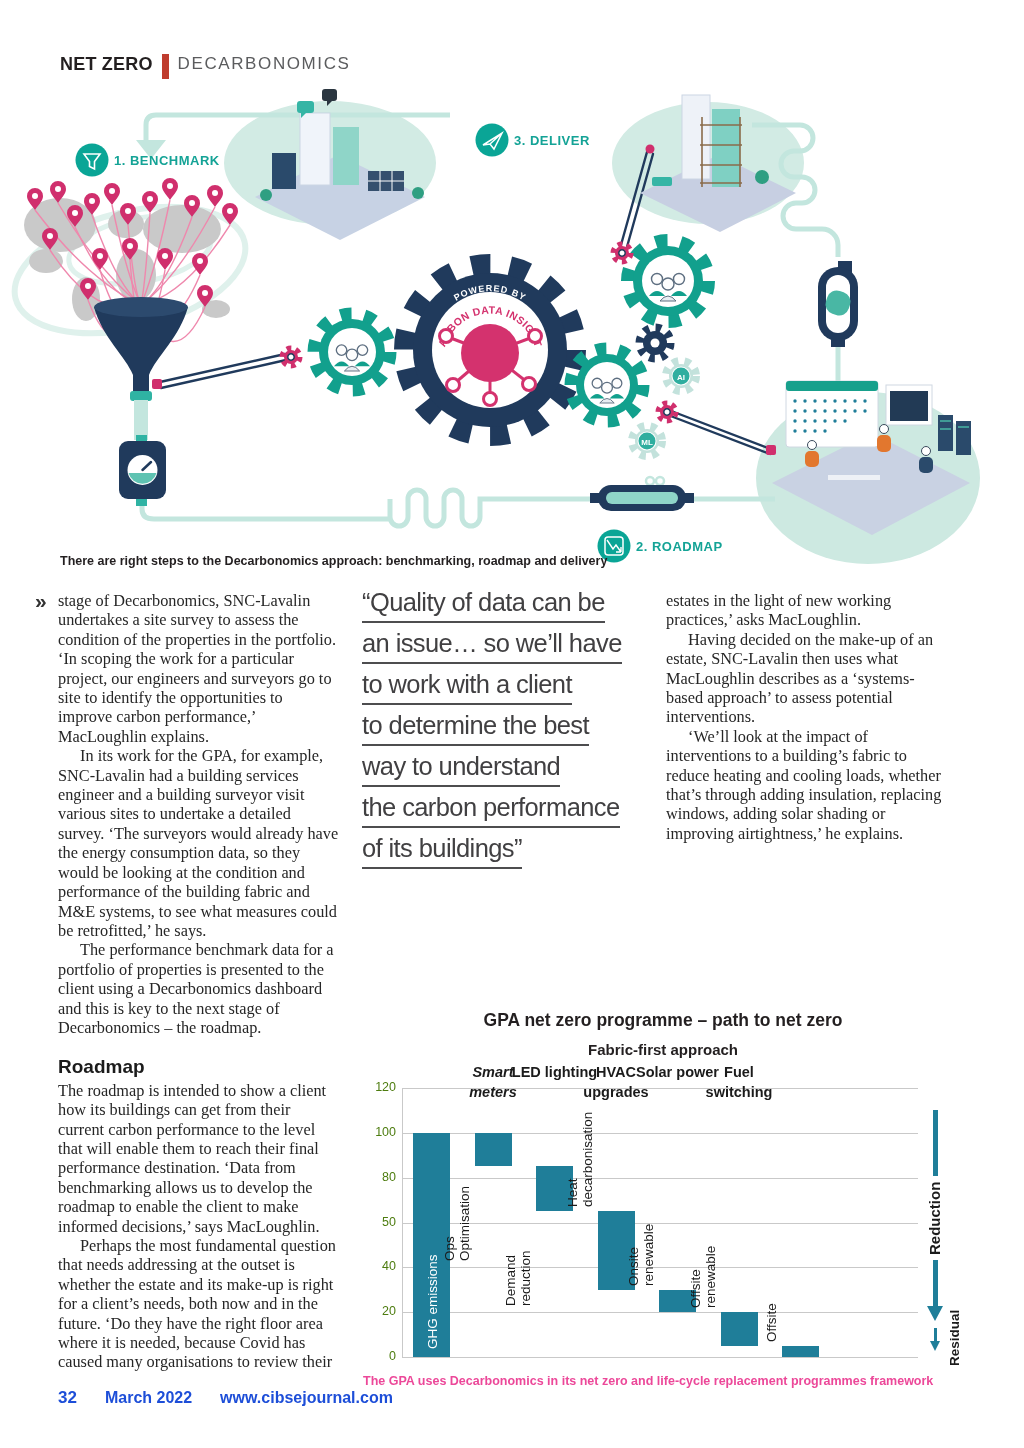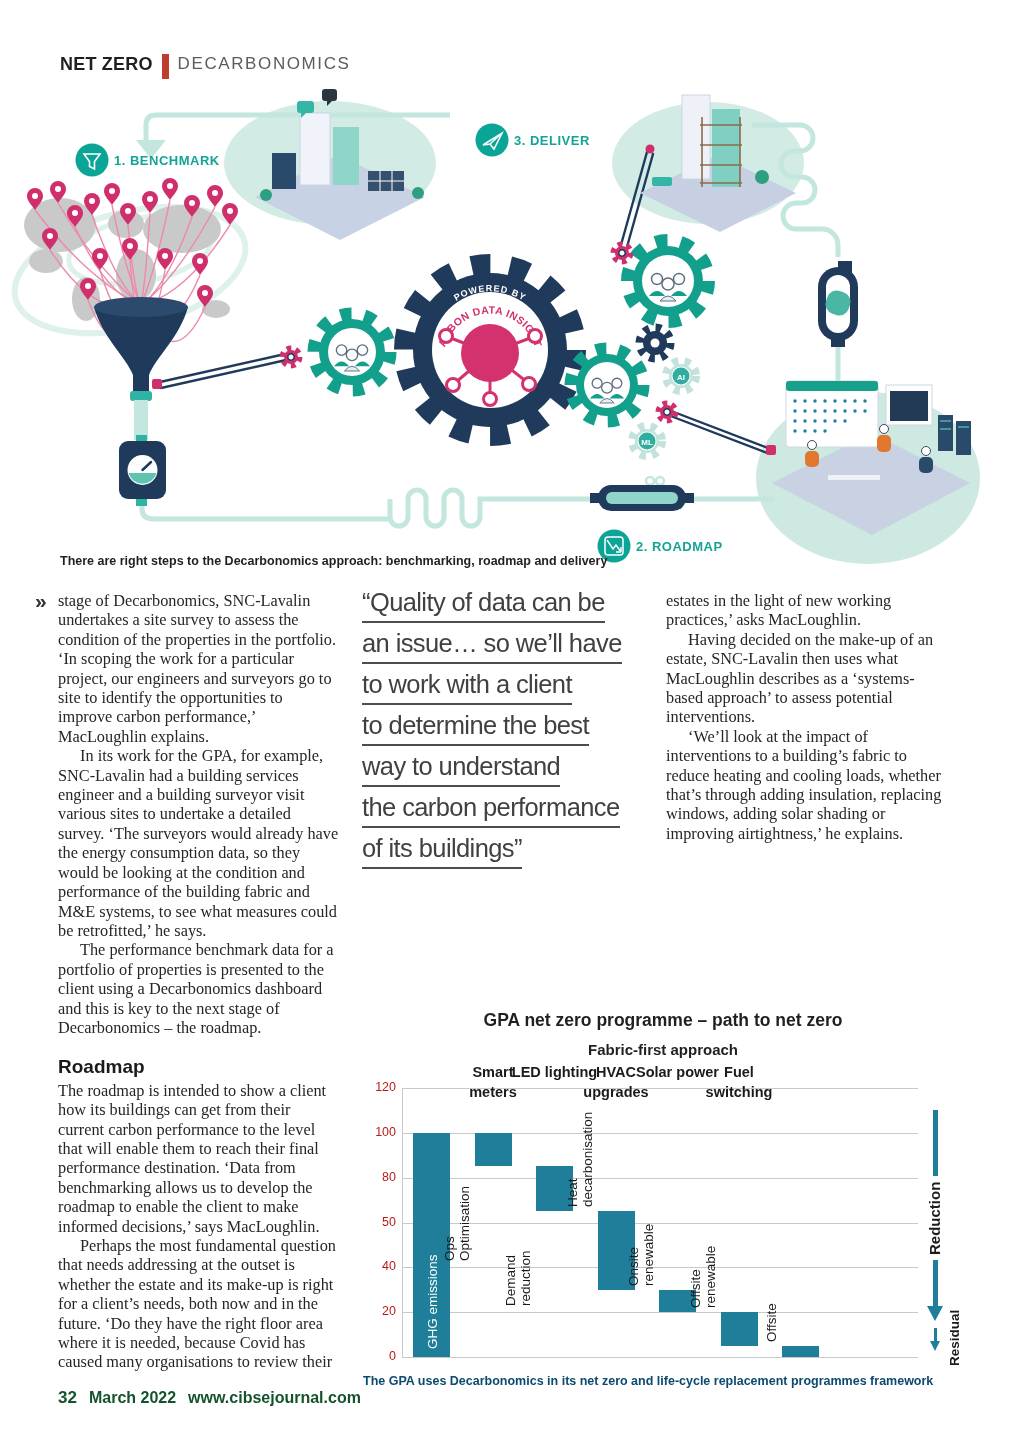--- a/index.html
+++ b/index.html
@@ -25,31 +25,31 @@
   #quote{position:absolute;left:362px;top:588px;width:292px;color:#414042;}
   .qline{display:table;font-size:25.5px;line-height:28px;letter-spacing:-.6px;
          border-bottom:2px solid #4d4d4f;padding-bottom:5px;margin-bottom:6px;white-space:nowrap;}
   
   #chart{position:absolute;left:363px;top:973px;width:620px;height:412px;margin-top:37px;}
   .ch-title{position:absolute;left:0;top:0;width:600px;text-align:center;font-size:17.5px;font-weight:bold;color:#231f20;}
   .ch-sub{position:absolute;left:0;top:31px;width:600px;text-align:center;font-size:15px;font-weight:bold;color:#231f20;}
   #plot{position:absolute;left:39px;top:78px;width:516px;height:269px;}
   .grid{position:absolute;left:0;width:516px;height:1px;background:#c9c9c9;}
   .vax{position:absolute;left:0;top:0;width:1px;height:269px;background:#c9c9c9;}
-  .ytick{position:absolute;left:-38px;width:32px;text-align:right;font-size:12.5px;color:#b91c1c;}
+  .ytick{position:absolute;left:-38px;width:32px;text-align:right;font-size:12.5px;color:#4d7c0f;}
   .wbar{position:absolute;width:37px;}
   .ghead{position:absolute;width:92px;text-align:center;font-size:14.5px;line-height:20px;font-weight:bold;color:#1b1b1b;top:-26px;}
   .rlab{position:absolute;font-size:13.5px;line-height:14.5px;color:#1a1a1a;white-space:pre;
         transform:rotate(-90deg);transform-origin:0 0;}
   .arrow-seg{position:absolute;left:531px;width:5px;background:#1f7e99;}
   .tri{position:absolute;width:0;height:0;}
   .ann{position:absolute;font-weight:bold;color:#1b1b1b;transform:rotate(-90deg);transform-origin:0 0;white-space:nowrap;}
-  .cap2{position:absolute;left:0px;top:364px;width:600px;font-size:12.5px;font-weight:bold;color:#0c4a6e;}
-  
-  #footer{position:absolute;left:58px;top:1388px;display:flex;align-items:baseline;gap:12px;color:#14532d;text-align:center;}
+  .cap2{position:absolute;left:0px;top:364px;width:600px;font-size:12.5px;font-weight:bold;color:#ec4899;}
+  
+  #footer{position:absolute;left:58px;top:1388px;display:flex;align-items:baseline;gap:28px;color:#1d4ed8;text-align:center;}
   #footer .pg{font-size:17px;font-weight:bold;}
   #footer .dt,#footer .web{font-size:16px;font-weight:bold;}
 </style>
 </head>
 <body>
 
 <div id="page">
 
   <div class="hdr">
     <span class="sec">NET ZERO</span>
@@ -435,21 +435,21 @@
         <div class="rlab" style="left: 163.5px; top: 119.292px; color: rgb(26, 26, 26);">Heat
 decarbonisation</div>
         <div class="wbar" style="left: 257px; top: 201.75px; height: 22.4167px; background: rgb(31, 126, 153);"></div>
         <div class="rlab" style="left: 225px; top: 197.75px; color: rgb(26, 26, 26);">Onsite
 renewable</div>
         <div class="wbar" style="left: 318.5px; top: 224.167px; height: 33.625px; background: rgb(31, 126, 153);"></div>
         <div class="rlab" style="left: 286.5px; top: 220.167px; color: rgb(26, 26, 26);">Offsite
 renewable</div>
         <div class="wbar" style="left: 380px; top: 257.792px; height: 11.2083px; background: rgb(31, 126, 153);"></div>
         <div class="rlab" style="left: 362.5px; top: 253.792px; color: rgb(26, 26, 26);">Offsite</div>
-        <div class="ghead" style="left: 45px;">Smart meters</div>
+        <div class="ghead" style="left: 45px; font-style: italic;">Smart meters</div>
         <div class="ghead" style="left: 106.5px;">LED lighting</div>
         <div class="ghead" style="left: 168px;">HVAC upgrades</div>
         <div class="ghead" style="left: 229.5px;">Solar power</div>
         <div class="ghead" style="left: 291px;">Fuel switching</div>
       </div>
     <div class="cap2">The GPA uses Decarbonomics in its net zero and life-cycle replacement programmes framework</div>
   </div>
 
   <div id="footer">
     <span class="pg">32</span>

